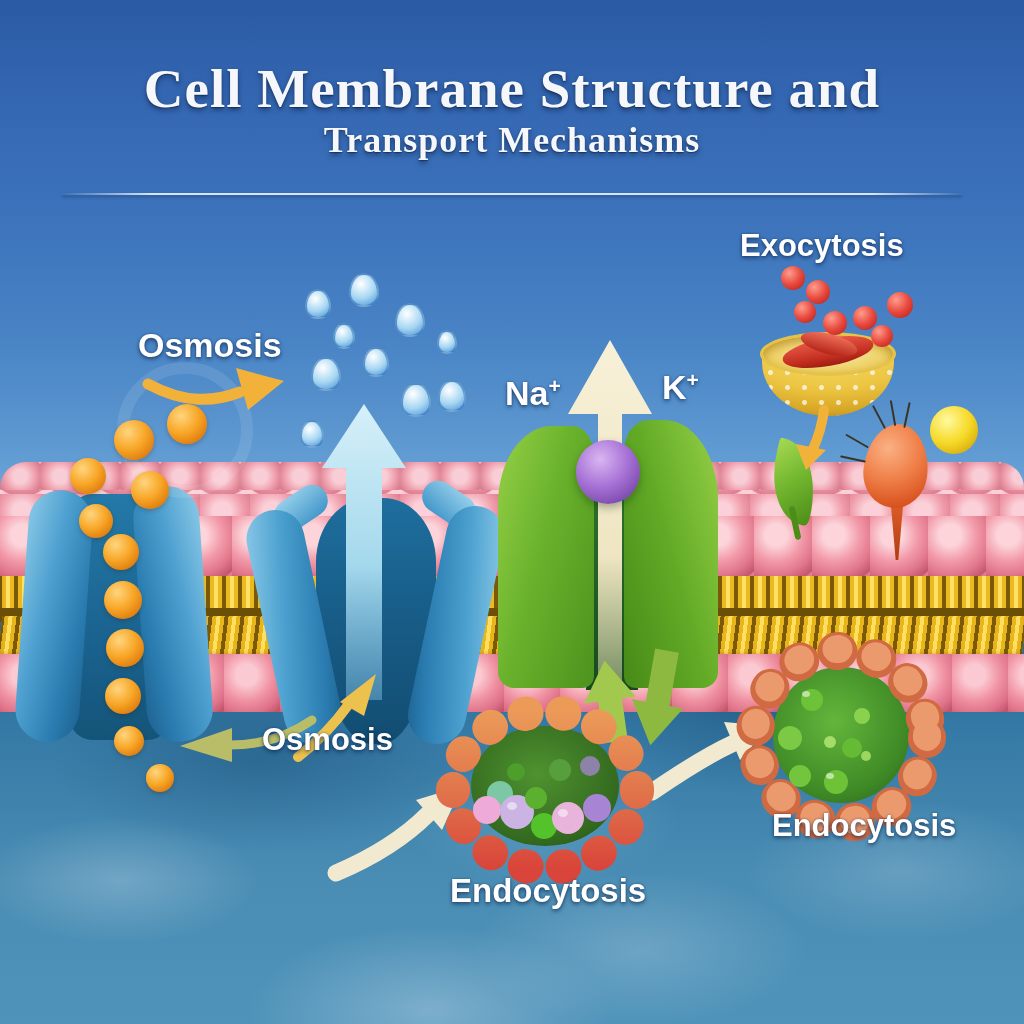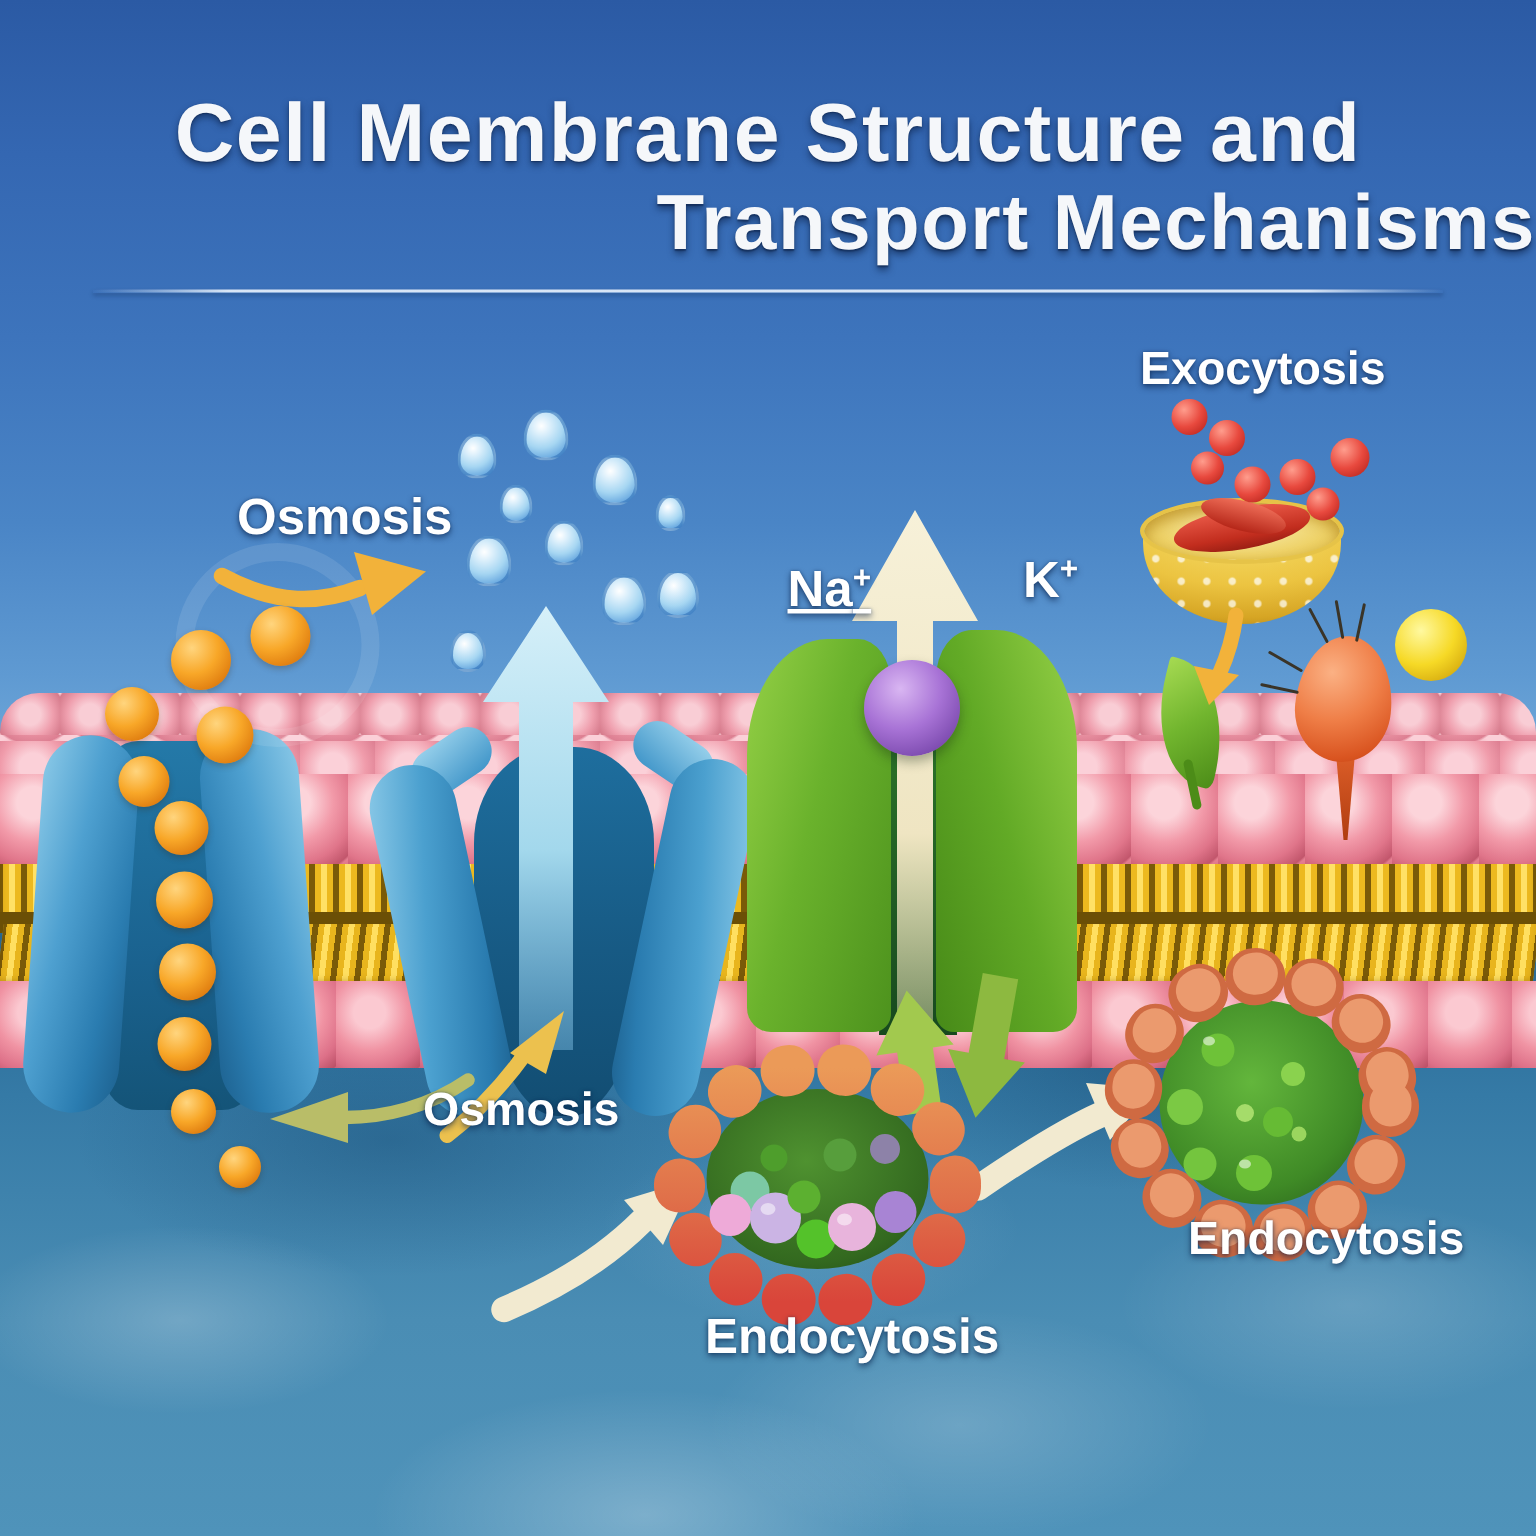--- a/index.html
+++ b/index.html
@@ -2,29 +2,29 @@
 <html><head>
 <meta charset="utf-8">
 <style>
   html,body{margin:0;padding:0;background:#222;}
   #stage{position:relative;width:1024px;height:1024px;overflow:hidden;
     font-family:"Liberation Sans",sans-serif;
     background:linear-gradient(180deg,#2b5aa4 0%,#3467b2 10%,#3d74bc 22%,#4a85c6 34%,#5f9ad2 44%,#7db4e0 54%,#8fc2e6 62%,#8fc2e6 100%);}
   .abs{position:absolute;}
   
   #title{left:0;top:58px;width:1024px;text-align:center;color:#f5f7fa;
-    font-family:Liberation Sans, sans-serif;font-weight:700;line-height:1.12;
+    font-family:Liberation Serif, serif;font-weight:700;line-height:1.12;
     text-shadow:0 3px 5px rgba(8,25,60,.55),0 1px 1px rgba(8,25,60,.5);}
   #title .t1{font-size:55px;letter-spacing:1px;}
-  #title .t2{font-size:52px;letter-spacing:1px;text-align:right;}
+  #title .t2{font-size:36px;letter-spacing:1px;}
   #divider{left:62px;top:193px;width:900px;height:2px;
     background:linear-gradient(90deg,rgba(230,240,252,0) 0%,rgba(234,242,252,.9) 10%,rgba(234,242,252,.9) 90%,rgba(230,240,252,0) 100%);
     box-shadow:0 2px 3px rgba(10,30,70,.35);}
   
-  .lbl{color:#fff;font-weight:700;text-shadow:0 2px 4px rgba(8,30,70,.65),0 0 2px rgba(8,30,70,.4);white-space:nowrap;margin-left:20px;}
+  .lbl{color:#fff;font-weight:700;text-shadow:0 2px 4px rgba(8,30,70,.65),0 0 2px rgba(8,30,70,.4);white-space:nowrap;}
   .lbl sup{font-size:.62em;}
   
   #cyto{left:0;top:620px;width:1024px;height:404px;
     background:
       radial-gradient(200px 90px at 120px 260px,rgba(255,255,255,.22),rgba(255,255,255,0) 70%),
       radial-gradient(260px 120px at 430px 390px,rgba(255,255,255,.26),rgba(255,255,255,0) 70%),
       radial-gradient(240px 110px at 640px 330px,rgba(255,255,255,.18),rgba(255,255,255,0) 70%),
       radial-gradient(220px 100px at 900px 250px,rgba(255,255,255,.16),rgba(255,255,255,0) 70%),
       radial-gradient(300px 130px at 260px 140px,rgba(14,58,96,.30),rgba(14,58,96,0) 70%),
       radial-gradient(260px 120px at 760px 90px,rgba(14,58,96,.32),rgba(14,58,96,0) 70%),
@@ -318,20 +318,20 @@
 
   <div class="abs redorb" style="left:781px;top:266px;width:24px;height:24px;"></div>
   <div class="abs redorb" style="left:806px;top:280px;width:24px;height:24px;"></div>
   <div class="abs redorb" style="left:794px;top:301px;width:22px;height:22px;"></div>
   <div class="abs redorb" style="left:823px;top:311px;width:24px;height:24px;"></div>
   <div class="abs redorb" style="left:853px;top:306px;width:24px;height:24px;"></div>
   <div class="abs redorb" style="left:887px;top:292px;width:26px;height:26px;"></div>
   <div class="abs redorb" style="left:871px;top:325px;width:22px;height:22px;"></div>
 
   <div class="abs lbl" style="left:138px;top:326px;font-size:34px;z-index:9;">Osmosis</div>
-  <div class="abs lbl" style="left:505px;top:374px;font-size:34px;z-index:9;text-decoration:underline;"><span>Na</span><sup>+</sup></div>
+  <div class="abs lbl" style="left:505px;top:374px;font-size:34px;z-index:9;"><span>Na</span><sup>+</sup></div>
   <div class="abs lbl" style="left:662px;top:368px;font-size:34px;z-index:9;"><span>K</span><sup>+</sup></div>
   <div class="abs lbl" style="left:740px;top:228px;font-size:31px;z-index:9;">Exocytosis</div>
   <div class="abs lbl" style="left:262px;top:722px;font-size:31px;z-index:9;">Osmosis</div>
   <div class="abs lbl" style="left:450px;top:872px;font-size:33px;z-index:9;">Endocytosis</div>
   <div class="abs lbl" style="left:772px;top:808px;font-size:31px;z-index:9;">Endocytosis</div>
 
 </div>
 
 </body></html>

